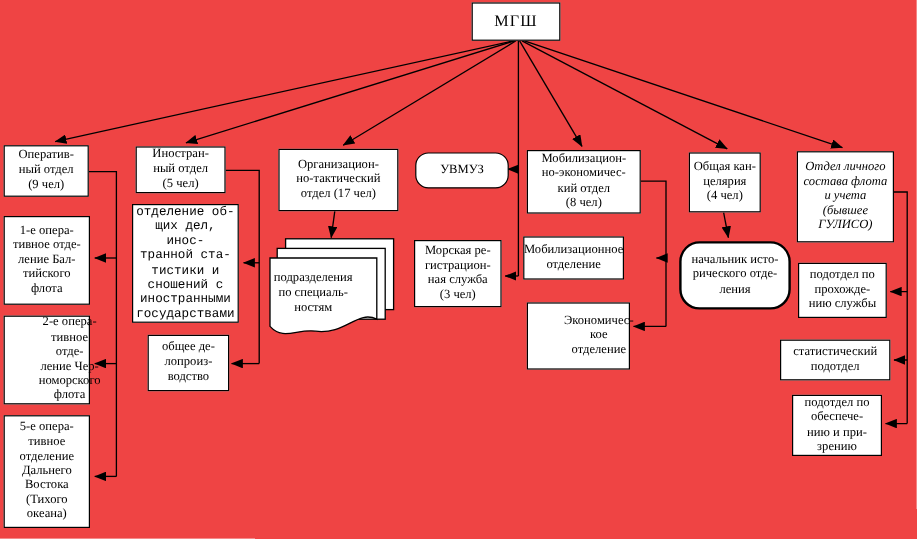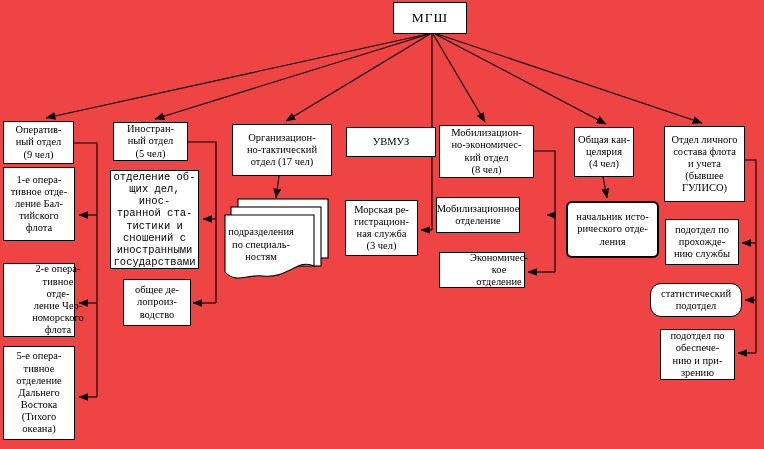--- a/index.html
+++ b/index.html
@@ -8,47 +8,47 @@
     font-family:"Liberation Serif","DejaVu Serif",serif;color:#000;
   }
   .wires{position:absolute;left:0;top:0;}
   .box{
     position:absolute;box-sizing:border-box;background:#ffffff;
     border:1px solid #000;display:flex;align-items:center;justify-content:center;
     text-align:center;white-space:pre-line;font-size:10.5px;line-height:1.16;
     padding:1px 2px;
   }
   .thick{border-width:1.6px;}
-  .rounded{border-width:2px;border-radius:6px;}
+  .rounded{border-width:2px;border-radius:17px;}
   .root{font-size:13.5px;letter-spacing:1px;}
   .papertext{
     position:absolute;box-sizing:border-box;display:flex;align-items:center;justify-content:center;
     text-align:center;white-space:pre-line;font-size:10.5px;line-height:1.18;background:transparent;
   }
   
   .n-mgsh{left:393px;top:2px;width:74px;height:32px;}
   .n-oper{left:3px;top:121px;width:71px;height:43px;}
-  .n-op1{left:3px;top:167px;width:72px;height:74px;}
+  .n-op1{left:3px;top:180px;width:72px;height:74px;}
   .n-op2{left:3px;top:263px;width:72px;height:74px;padding-left:40px;}
   .n-op3{left:3px;top:346px;width:72px;height:94px;}
   .n-inos{left:113px;top:122px;width:75px;height:39px;}
   .n-obsh{left:110px;top:170px;width:89px;height:99px;font-family:Liberation Mono, monospace;}
   .n-delo{left:123px;top:279px;width:68px;height:47px;}
   .n-orgt{left:232px;top:124px;width:100px;height:52px;}
   .n-spec{left:227px;top:221px;width:68px;height:48px;}
-  .n-uvmuz{left:346px;top:127px;width:90px;height:30px;}
+  .n-uvmuz{left:346px;top:127px;width:78px;height:30px;border-radius:11px;}
   .n-mors{left:345px;top:200px;width:73px;height:56px;}
   .n-mobek{left:439px;top:125px;width:95px;height:53px;}
   .n-mobot{left:436px;top:197px;width:84px;height:36px;}
-  .n-ekon{left:439px;top:252px;width:86px;height:36px;padding-left:36px;}
+  .n-ekon{left:439px;top:252px;width:86px;height:56px;padding-left:36px;}
   .n-kanz{left:574px;top:127px;width:60px;height:50px;}
   .n-nach{left:566px;top:201px;width:93px;height:57px;}
-  .n-lich{left:664px;top:126px;width:81px;height:76px;}
+  .n-lich{left:664px;top:126px;width:81px;height:76px;font-style:italic;}
   .n-prok{left:665px;top:219px;width:74px;height:46px;}
-  .n-stat{left:650px;top:283px;width:92px;height:34px;border-radius:11px;}
+  .n-stat{left:650px;top:283px;width:92px;height:34px;}
   .n-obes{left:660px;top:329px;width:75px;height:51px;}
 </style>
 </head>
 <body>
 
 <div class="canvas">
 
   <svg class="wires" width="764" height="449" viewBox="0 0 764 449">
     <defs>
       <marker id="arrow" viewBox="0 0 10 8" markerWidth="9" markerHeight="7.2" refX="9.5" refY="4" orient="auto">

